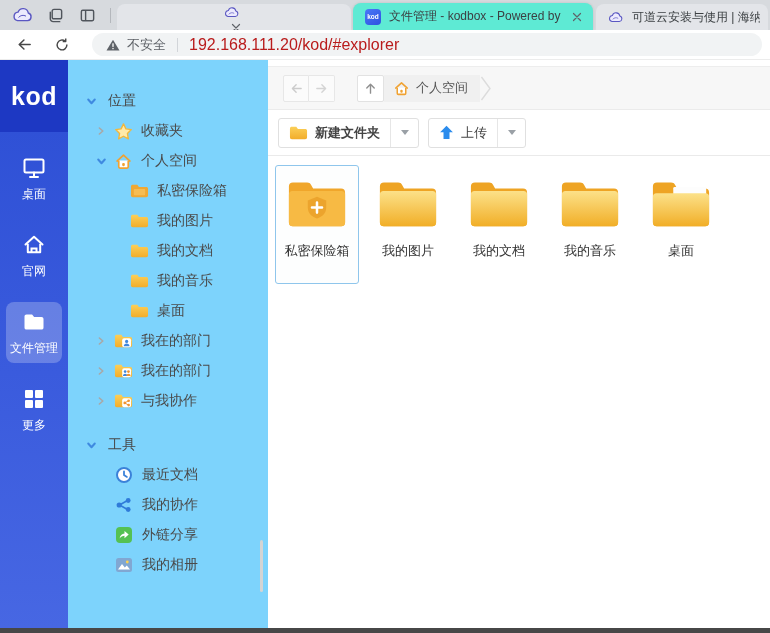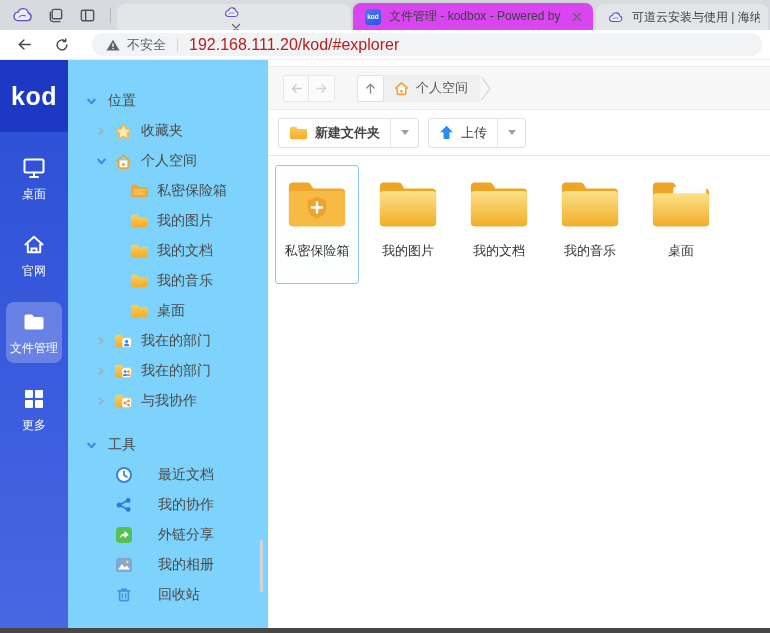--- a/index.html
+++ b/index.html
@@ -6,21 +6,21 @@
   body { font-family: "Liberation Sans", sans-serif; background:#fff; }
   .screen { position:relative; width:770px; height:633px; overflow:hidden; background:#fff; }
 
   
   .tabbar { position:absolute; top:0; left:0; width:770px; height:30px; background:#d7dade; display:flex; align-items:center; }
   .bicon { display:flex; align-items:center; justify-content:center; width:26px; height:26px; margin-left:10px; }
   .bicon svg { display:block; }
   .vdiv { width:1px; height:15px; background:#b4b7bc; margin:0 4px 0 10px; }
   .tab { position:relative; height:26px; margin-top:4px; display:flex; align-items:center; border-radius:8px 8px 0 0; padding:0 8px; overflow:hidden; }
   .tab.inactive { background:#e3e5e9; }
-  .tab.active { background:#d946ef; height:27px; margin-top:3px; box-shadow:0 0 3px rgba(0,0,0,.12); }
+  .tab.active { background:#5eead4; height:27px; margin-top:3px; box-shadow:0 0 3px rgba(0,0,0,.12); }
   .tab1 { width:234px; margin-left:2px;flex-direction:column; }
   .tab2 { width:240px; margin-left:2px; }
   .tab3 { width:172px; margin-left:3px; }
   .fav { width:16px; height:16px; margin:0 8px 0 4px; flex:none; display:flex; align-items:center; justify-content:center; }
   .fav.kod { background:linear-gradient(145deg,#4a78f7,#2d52e0); border-radius:4px; color:#fff; font-size:6.5px; font-weight:bold; }
   .ttitle { flex:1; font-size:12px; color:#3c4043; white-space:nowrap; overflow:hidden; }
   .tclose { width:16px; height:16px; flex:none; display:flex; align-items:center; justify-content:center; margin-left:4px; border-radius:4px; }
 
   .navbar { position:absolute; top:30px; left:0; width:770px; height:30px; background:#fff; display:flex; align-items:center; border-bottom:1px solid #ececec; }
   .navicon { display:flex; align-items:center; justify-content:center; width:24px; height:24px; }
@@ -41,21 +41,21 @@
   .ritem.active { background:rgba(255,255,255,.24); }
   .ritem .rlabel { color:#fff; font-size:12px; margin-top:5px; white-space:nowrap; }
   .ritem svg { display:block; }
 
   
   .tree { position:absolute; top:0; left:68px; width:200px; height:568px; background:#7dd3fc; padding-top:26px; overflow:hidden; }
   .trow { height:30px; display:flex; align-items:center; font-size:14px; color:#4a4a4a; cursor:pointer; }
   .trow.sec { padding-left:18px; color:#484848; }
   .trow.d1 { padding-left:28px; }
   .trow.d2 { padding-left:57px; }
-  .trow.dt { padding-left:42px;gap:16px; }
+  .trow.dt { padding-left:42px; }
   .trow.gap { margin-top:14px; }
   .chev { width:13px; display:flex; align-items:center; flex:none; }
   .ticon { width:20px; margin-left:5px; display:flex; align-items:center; flex:none; }
   .sec .tlabel { margin-left:9px; }
   .tlabel { margin-left:7px; white-space:nowrap; }
   .tree-thumb { position:absolute; right:5px; top:480px; width:3px; height:52px; background:#d4d4d4; border-radius:2px; }
 
   
   .main { position:absolute; top:0; left:268px; width:502px; height:568px; background:#fff; }
   .mhead { position:absolute; top:6px; left:0; width:502px; height:44px; background:#f7f7f7; border-top:1px solid #ededed; border-bottom:1px solid #ebebeb; display:flex; align-items:center; }
@@ -506,28 +506,20 @@
         <span class="tlabel">外链分享</span>
       </div>
       <div class="trow dt">
         <span class="ticon">
             <svg width="18" height="18">
               <use href="#ico-photo"></use>
             </svg>
           </span>
         <span class="tlabel">我的相册</span>
       </div>
-      <div class="trow dt">
-        <span class="ticon">
-            <svg width="18" height="18">
-              <use href="#ico-trash"></use>
-            </svg>
-          </span>
-        <span class="tlabel">回收站</span>
-      </div>
 
       <div class="trow sec gap">
         
         
       </div>
 
       <div class="tree-thumb"></div>
     </nav>
 
     <section class="main">

